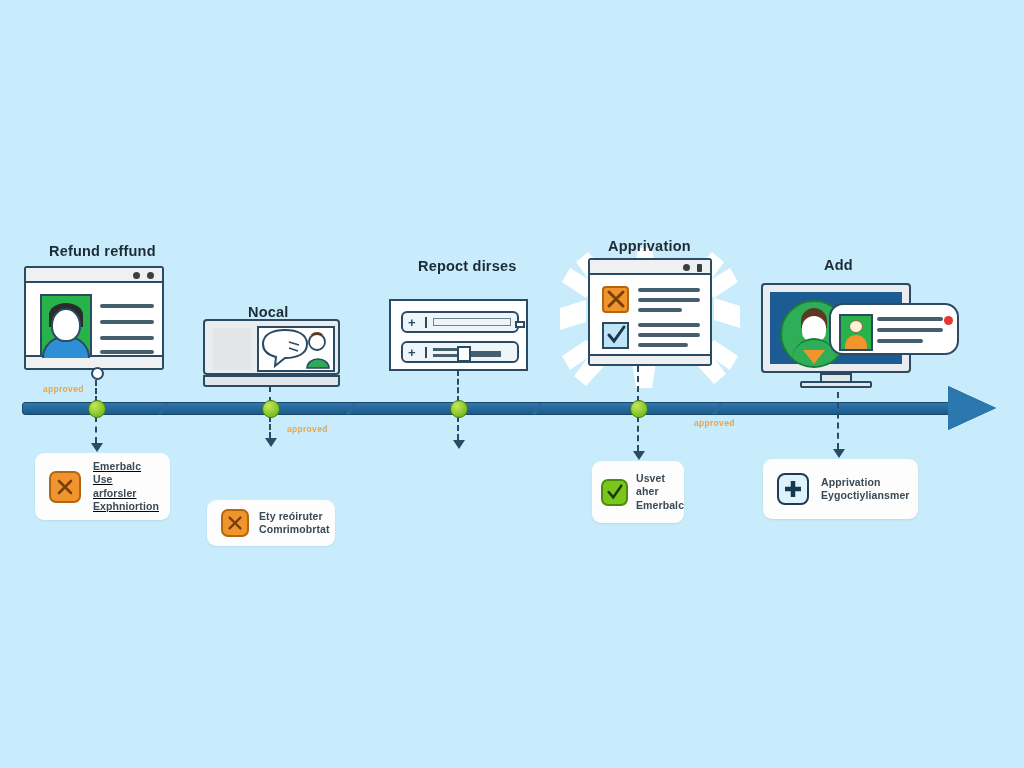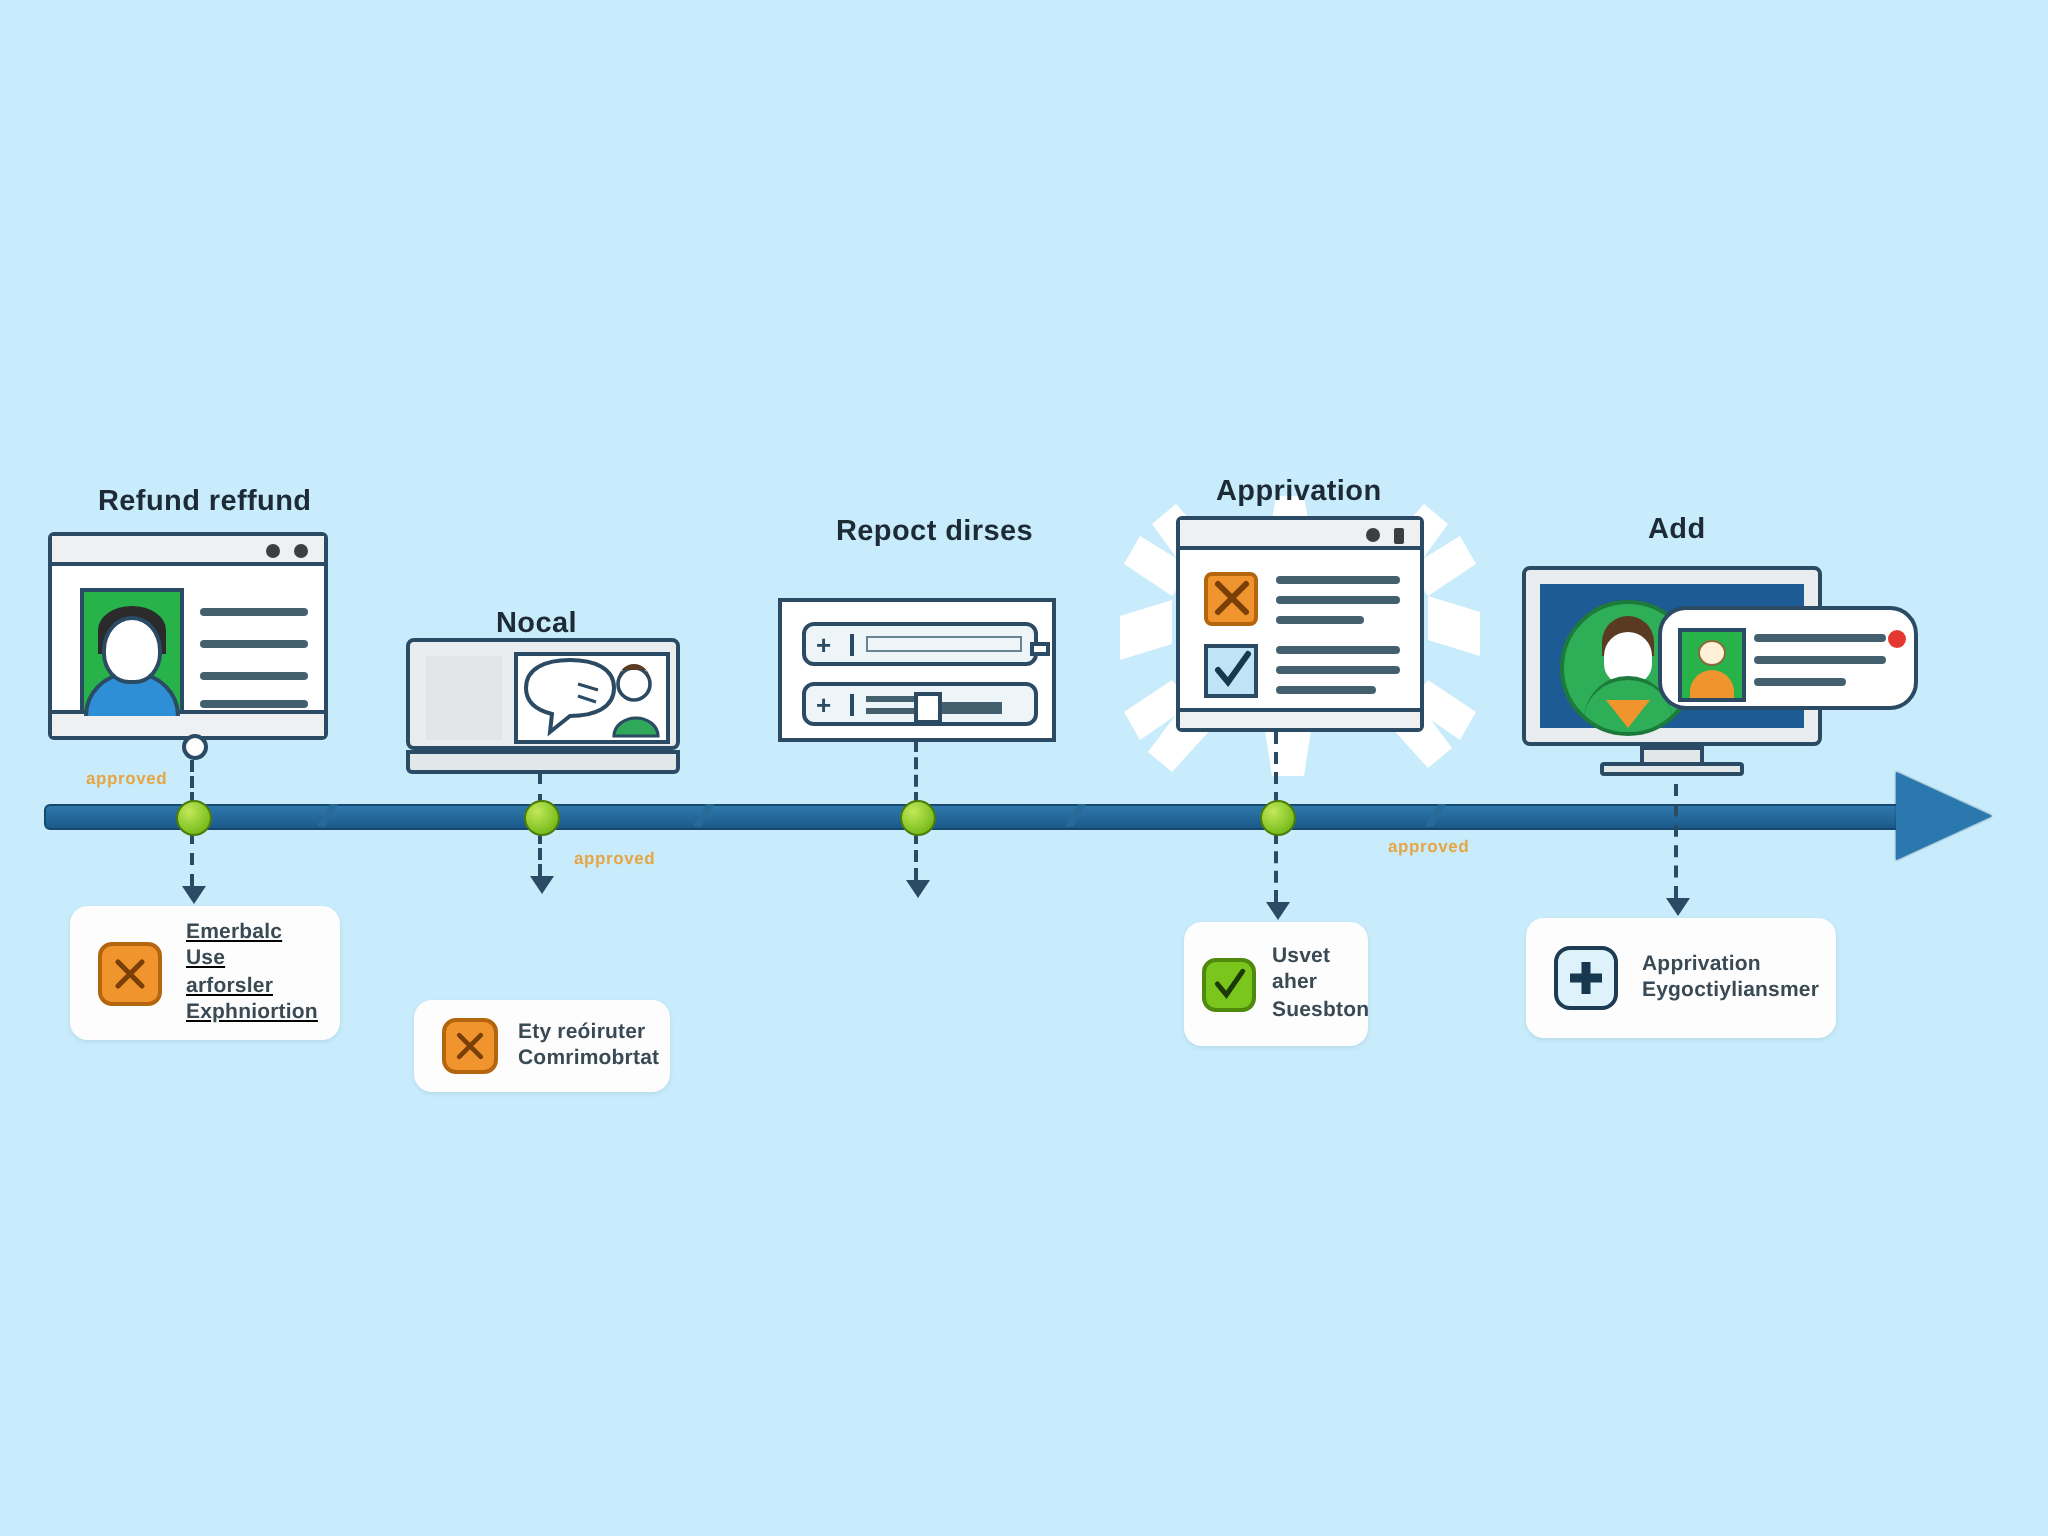--- a/index.html
+++ b/index.html
@@ -454,21 +454,21 @@
   </div>
 
 
   <div class="bcard" style="left:592px; top:461px; width:92px; height:62px; padding:0 9px;">
     <div class="bicon green" style="width:27px; height:27px; margin-right:8px;">
       <svg width="18" height="18" viewBox="0 0 20 20">
           <path d="M3 10 L8 16 L17 3" stroke="#1c3a06" stroke-width="2.8" fill="none" stroke-linecap="round"></path>
         </svg>
     </div>
     <div class="btext">Usvet aher
-Suesbton</div>
+Emerbalc</div>
   </div>
 
   <div class="bcard" style="left:763px; top:459px; width:155px; height:60px;">
     <div class="bicon plus">
       <svg width="22" height="22" viewBox="0 0 22 22">
           <path d="M11 3 V19 M3 11 H19" stroke="#17384f" stroke-width="4.5" stroke-linecap="butt"></path>
         </svg>
     </div>
     <div class="btext">Apprivation
 Eygoctiyliansmer</div>

